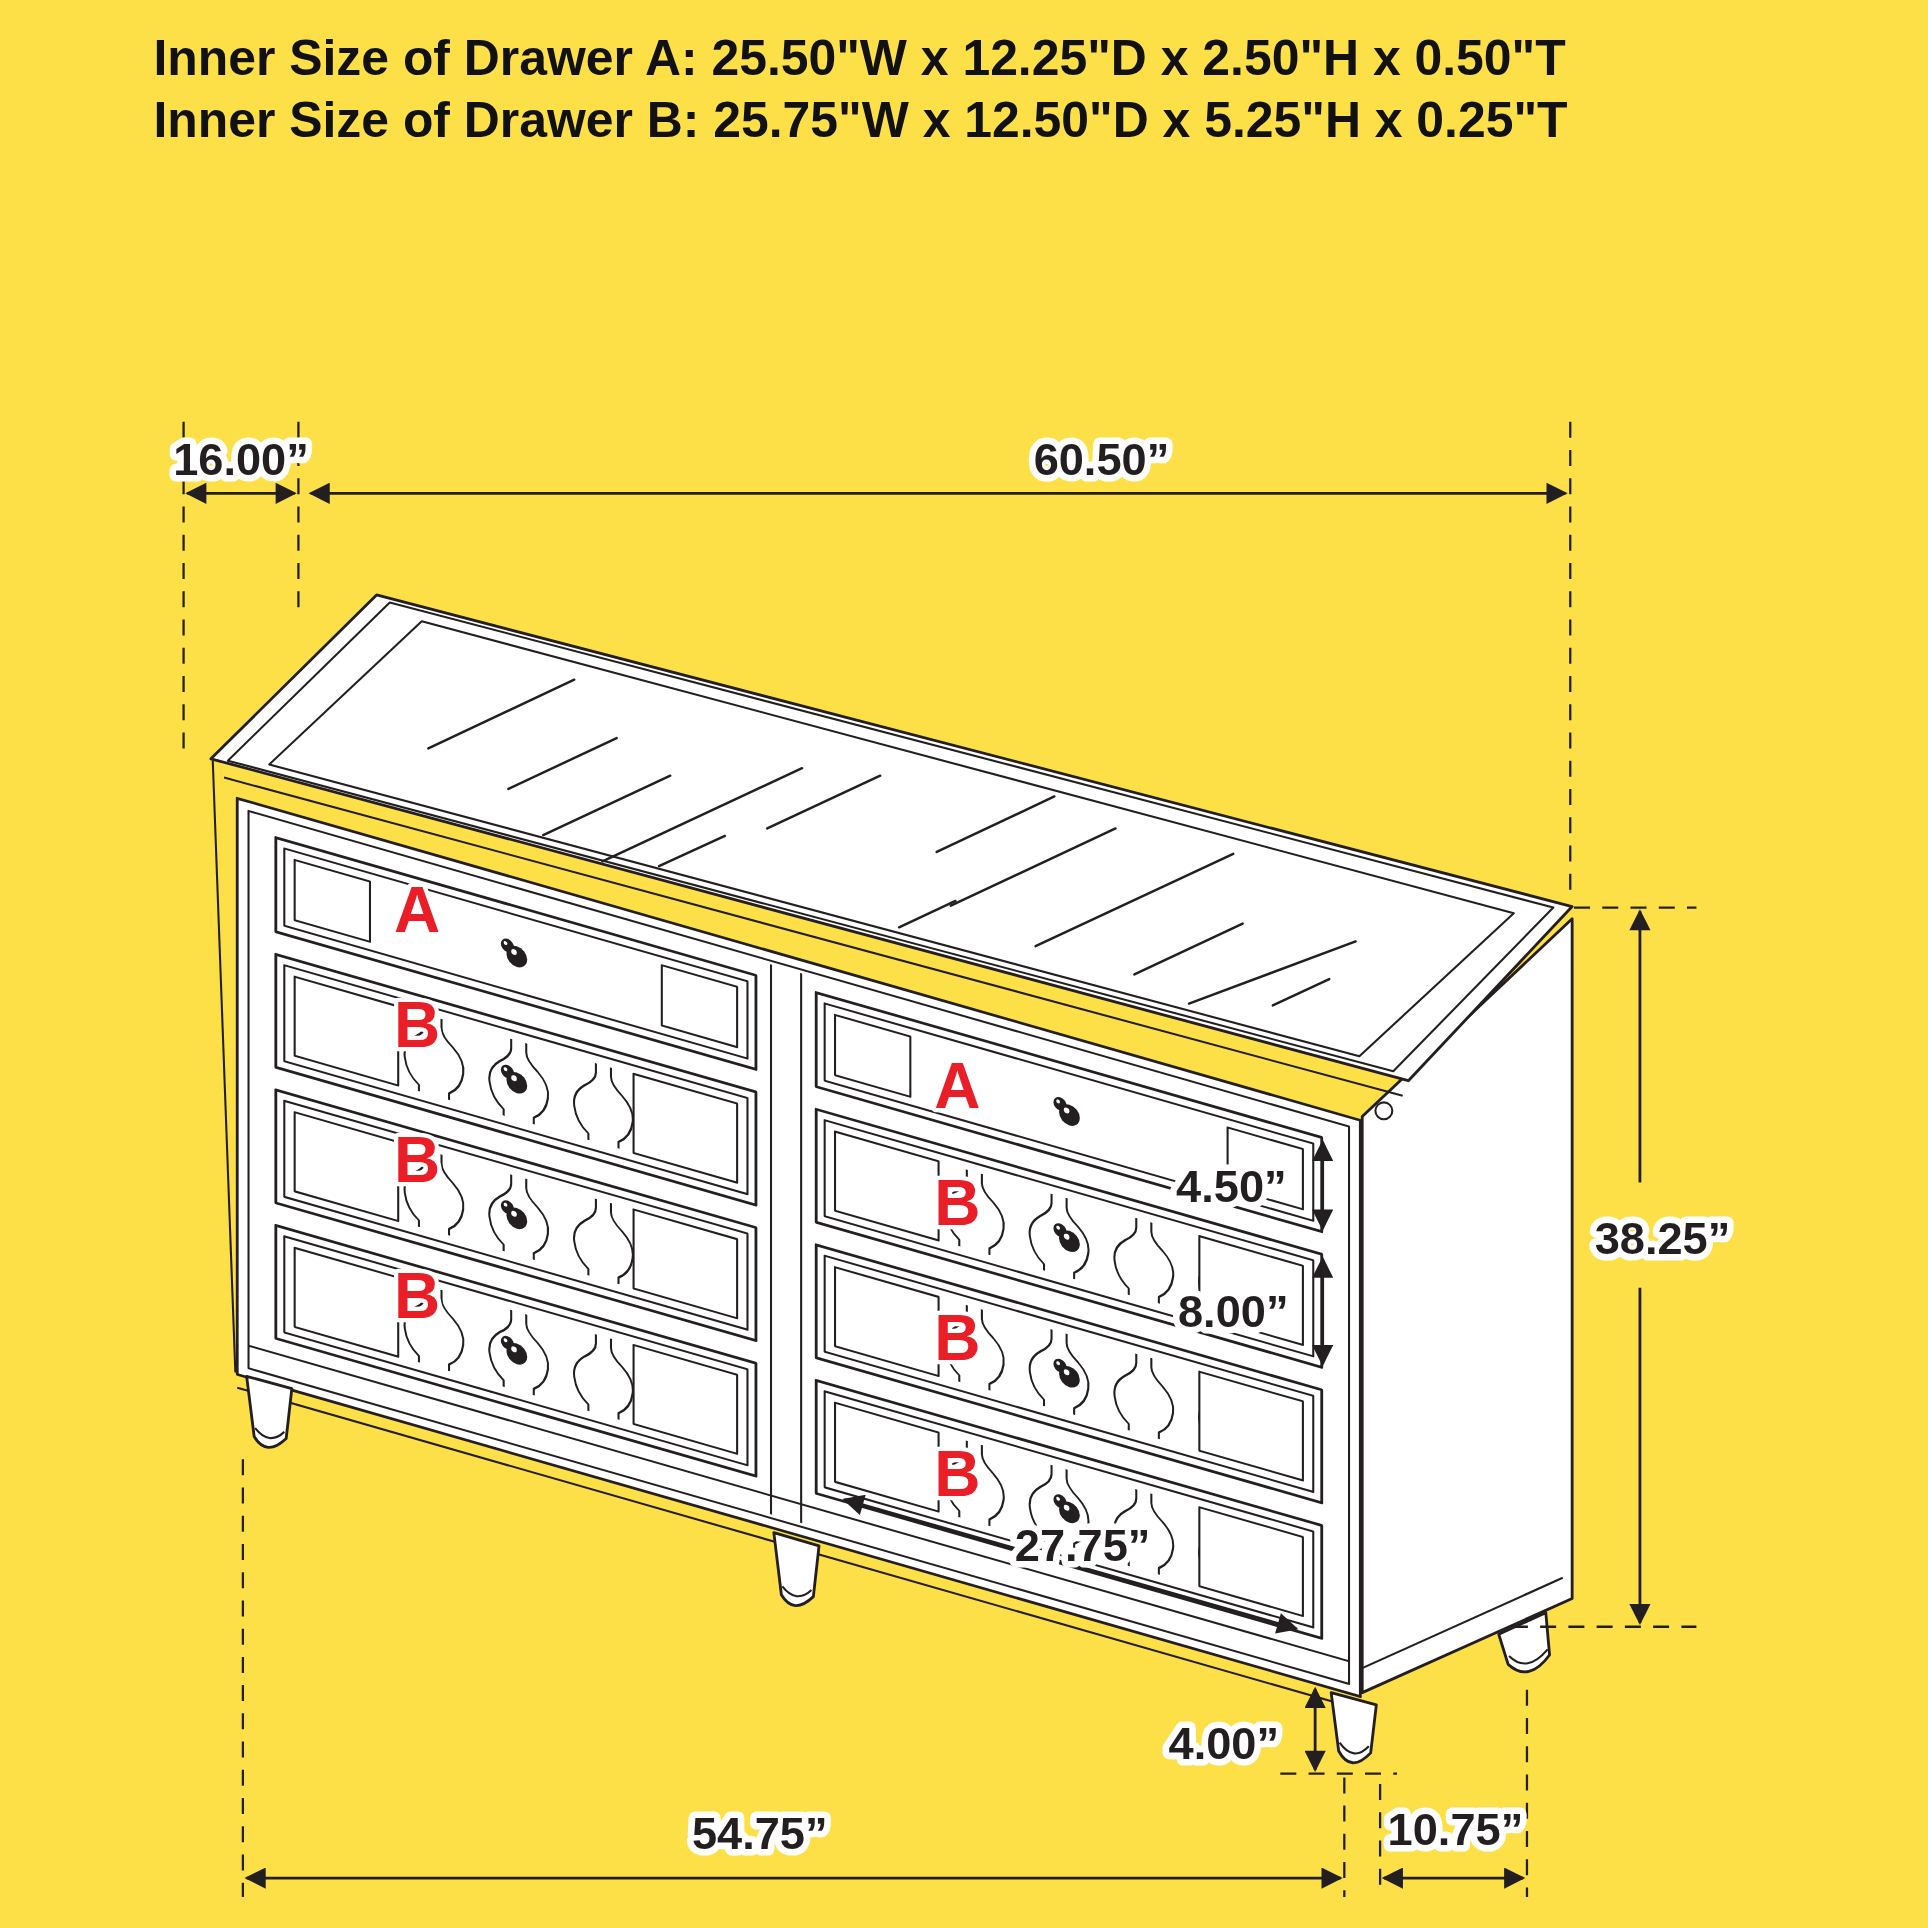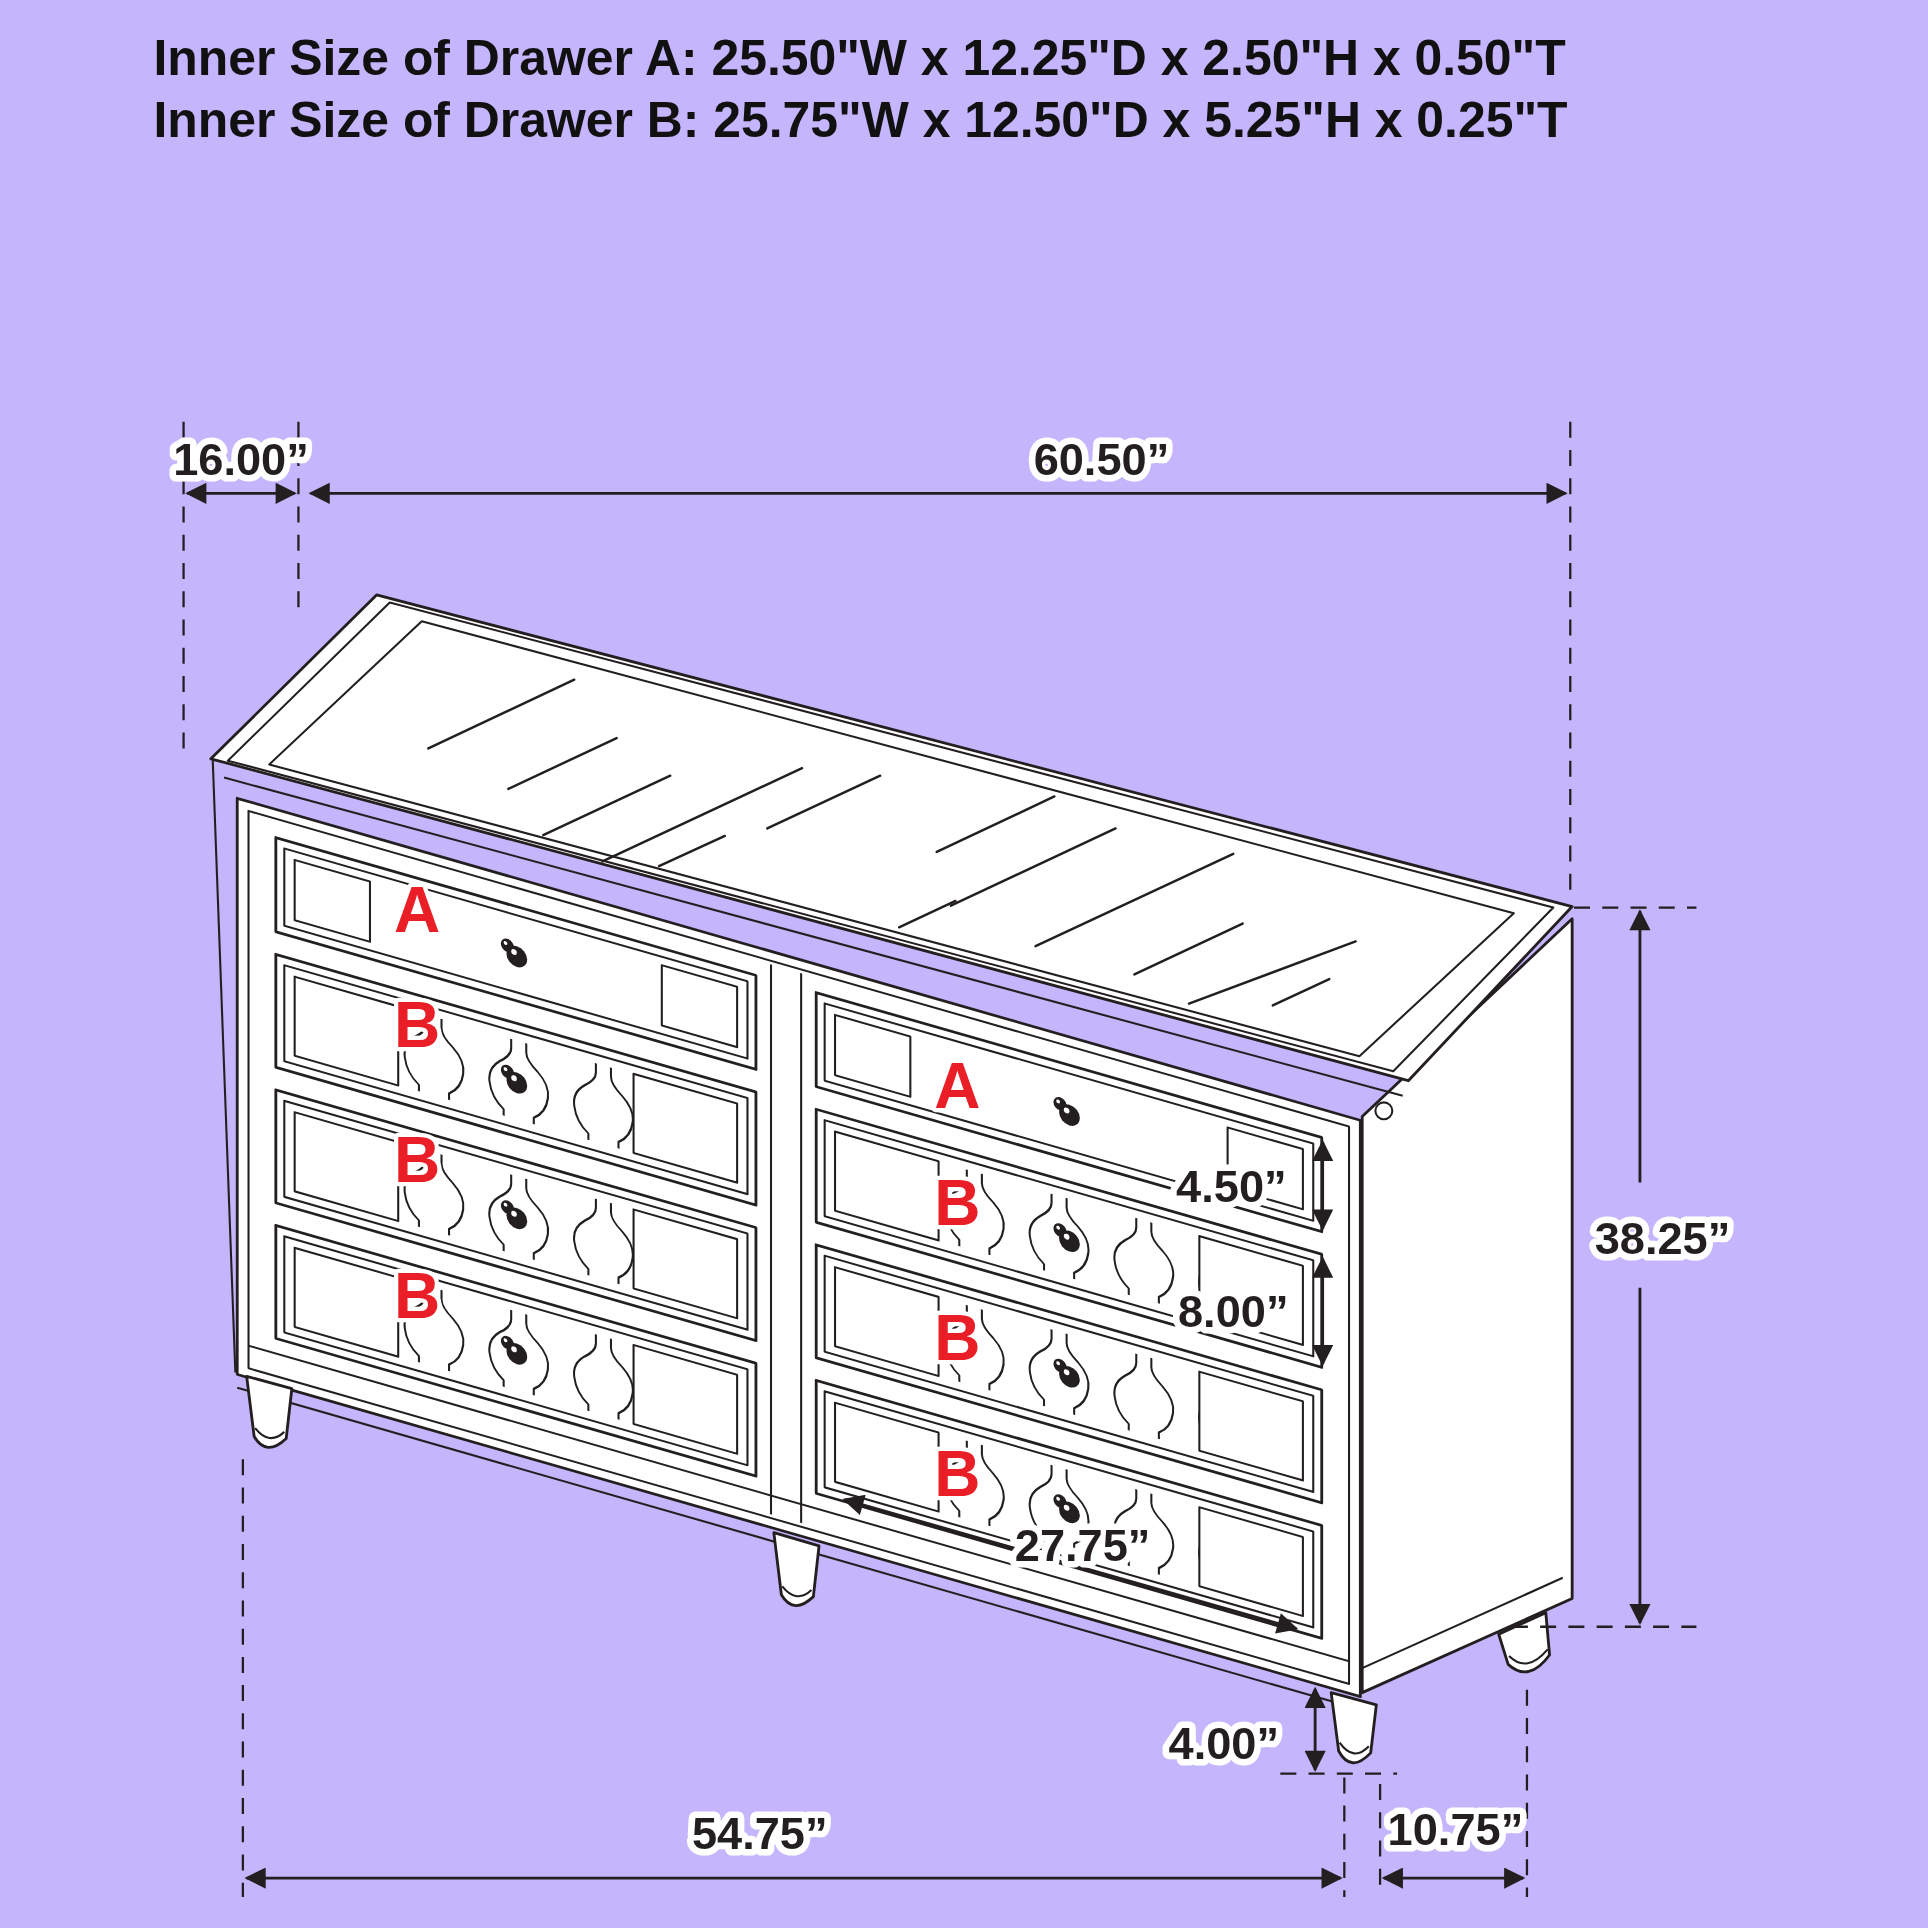--- a/index.html
+++ b/index.html
@@ -1,16 +1,16 @@
 <!DOCTYPE html>
 <html style="font-size:15px"><head>
 <meta charset="utf-8">
 <style>
   html,body{margin:0;padding:0;background:#fff;}
-  .stage{width:1928px;height:1928px;position:relative;background:#c4b5fd;}
+  .stage{width:1928px;height:1928px;position:relative;background:#fde047;}
   svg{display:block;}
   text{font-family:"Liberation Sans","DejaVu Sans",sans-serif;}
   .ttl{font-size:53px;font-weight:bold;fill:#111;}
   .dim{font-size:48px;font-weight:bold;fill:#231f20;paint-order:stroke;stroke:#fff;stroke-width:14px;stroke-linejoin:round;}
   .ltr{font-size:68px;font-weight:bold;fill:#e91e26;paint-order:stroke;stroke:#fff;stroke-width:9px;stroke-linejoin:round;}
   .ln{stroke:#231f20;stroke-width:3;fill:none;stroke-linejoin:round;stroke-linecap:round;}
   .ln2{stroke:#231f20;stroke-width:2.2;fill:none;stroke-linejoin:round;}
   .wf{fill:#fff;}
   .dash{stroke:#231f20;stroke-width:2.4;stroke-dasharray:17 13;fill:none;}
   .dimln{stroke:#231f20;stroke-width:3;fill:none;}

